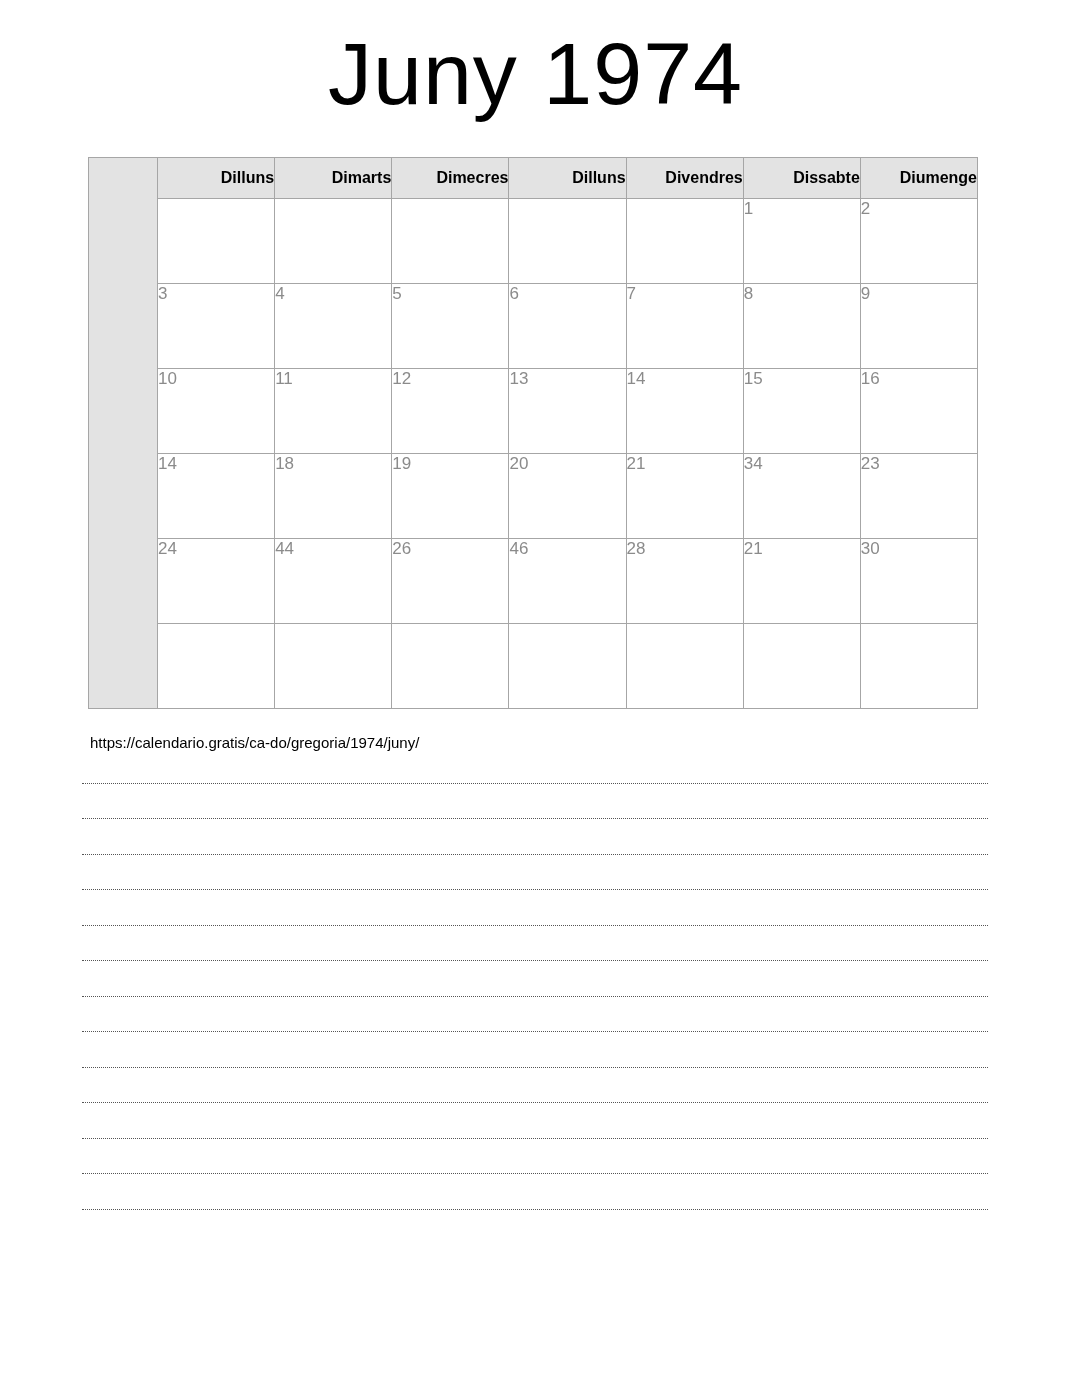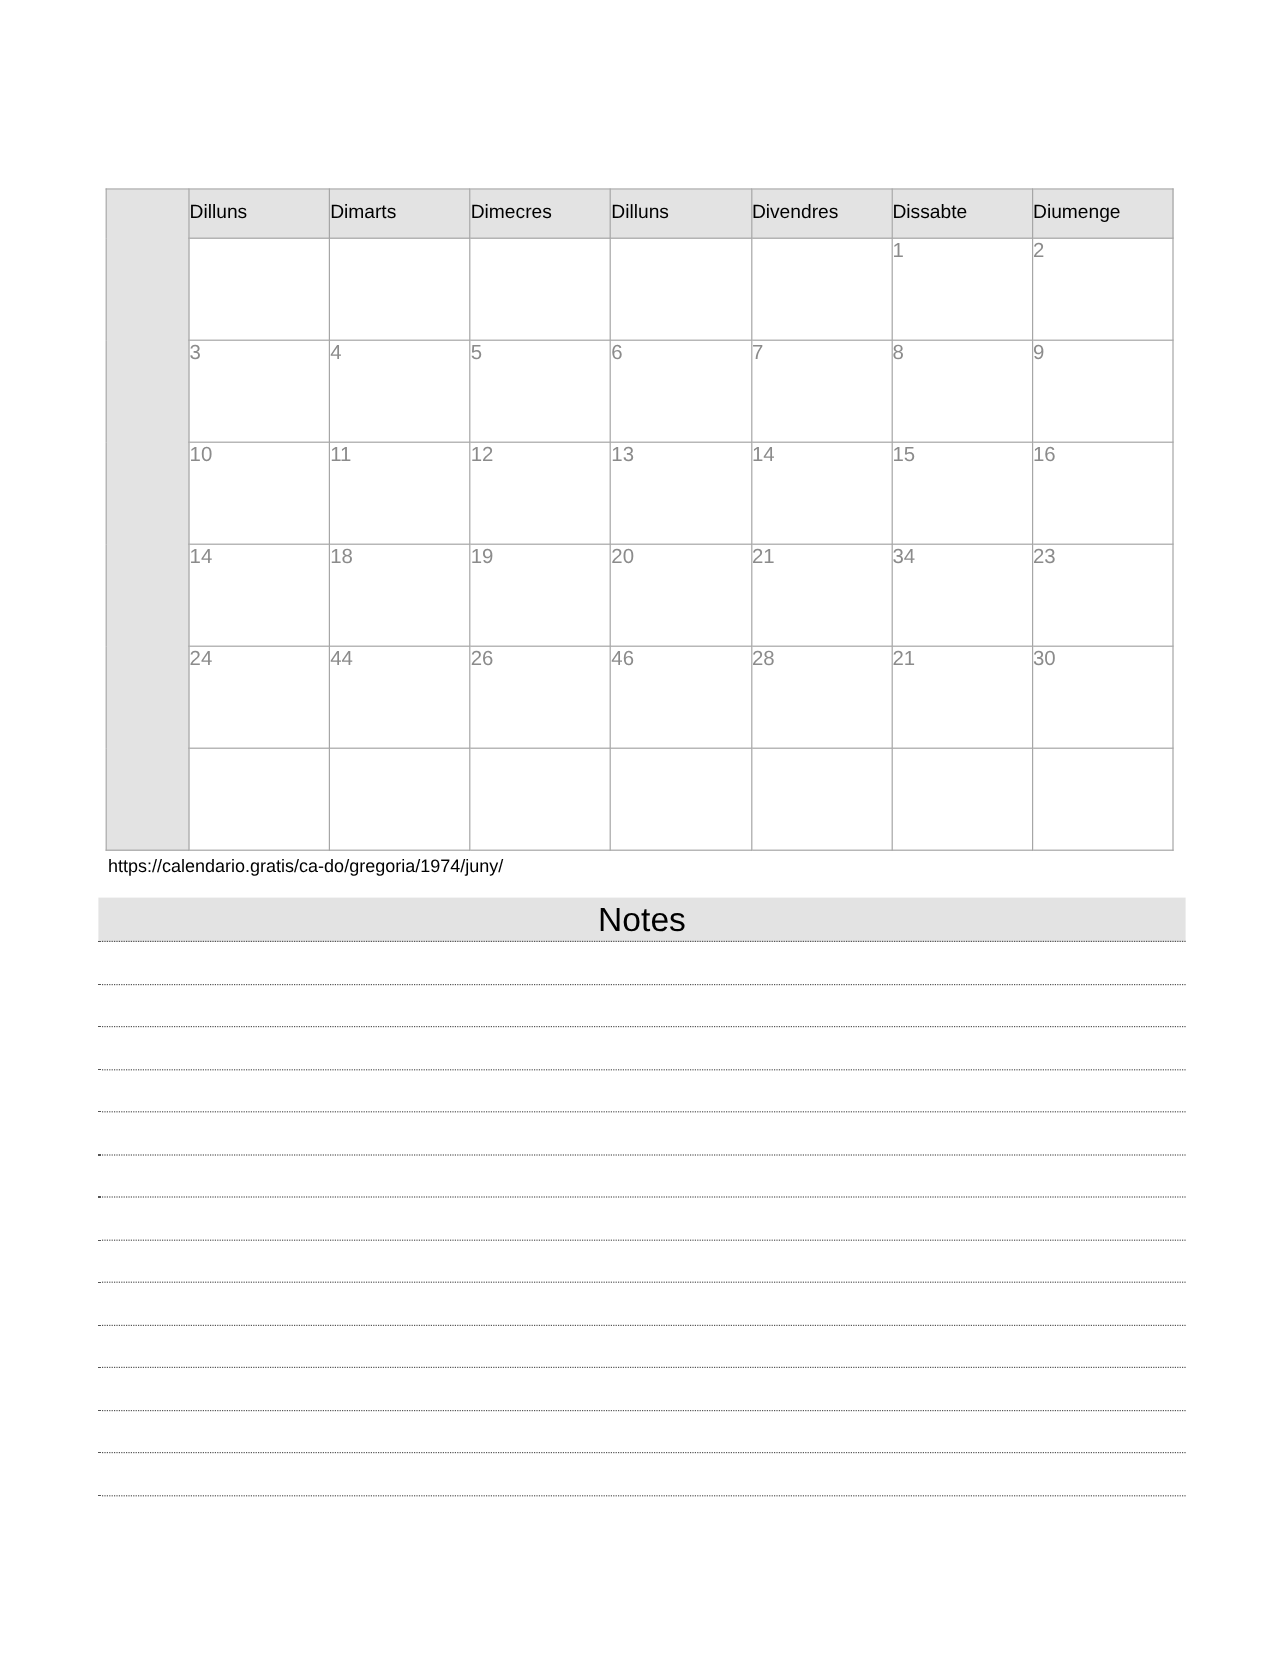--- a/index.html
+++ b/index.html
@@ -45,40 +45,40 @@
     box-sizing: border-box;
   }
   td.gutter {
     background: #e3e3e3;
     width: 69px;
   }
   th.weekday {
     background: #e3e3e3;
     height: 41px;
     font-size: 16px;
-    font-weight: 400;
-    color: #000000;
-    text-align: left;
+    font-weight: 700;
+    color: #000000;
+    text-align: right;
     vertical-align: middle;
   }
   td.day {
     height: 85px;
     background: #ffffff;
     vertical-align: top;
     text-align: left;
     font-size: 17px;
     color: #8b8b8b;
     padding: 3px 0 0 5px;
   }
 
   
   .source-url {
     position: absolute;
     left: 90px;
-    top: 714px;
+    top: 734px;
     font-size: 15px;
     color: #000000;
   }
 
   
   .notes {
     position: absolute;
     left: 82px;
     top: 748px;
     width: 906px;
@@ -97,20 +97,21 @@
     height: 35.5px;
     border-bottom: 1px dotted #555555;
     box-sizing: border-box;
   }
 </style>
 </head>
 <body>
 
 <div class="page">
 
+  <div class="title">Juny 1974</div>
 
   <table class="calendar">
     <colgroup>
       <col style="width:69px">
       <col>
         <col>
         <col>
         <col>
         <col>
         <col>
@@ -180,21 +181,20 @@
       <td class="day"></td>
       <td class="day"></td>
       <td class="day"></td>
     </tr>
   </tbody>
     </table>
 
   <div class="source-url">https://calendario.gratis/ca-do/gregoria/1974/juny/</div>
 
   <div class="notes">
-    <div class="notes-bar">Notes</div>
     <div>
         <div class="note-line"></div>
         <div class="note-line"></div>
         <div class="note-line"></div>
         <div class="note-line"></div>
         <div class="note-line"></div>
         <div class="note-line"></div>
         <div class="note-line"></div>
         <div class="note-line"></div>
         <div class="note-line"></div>

